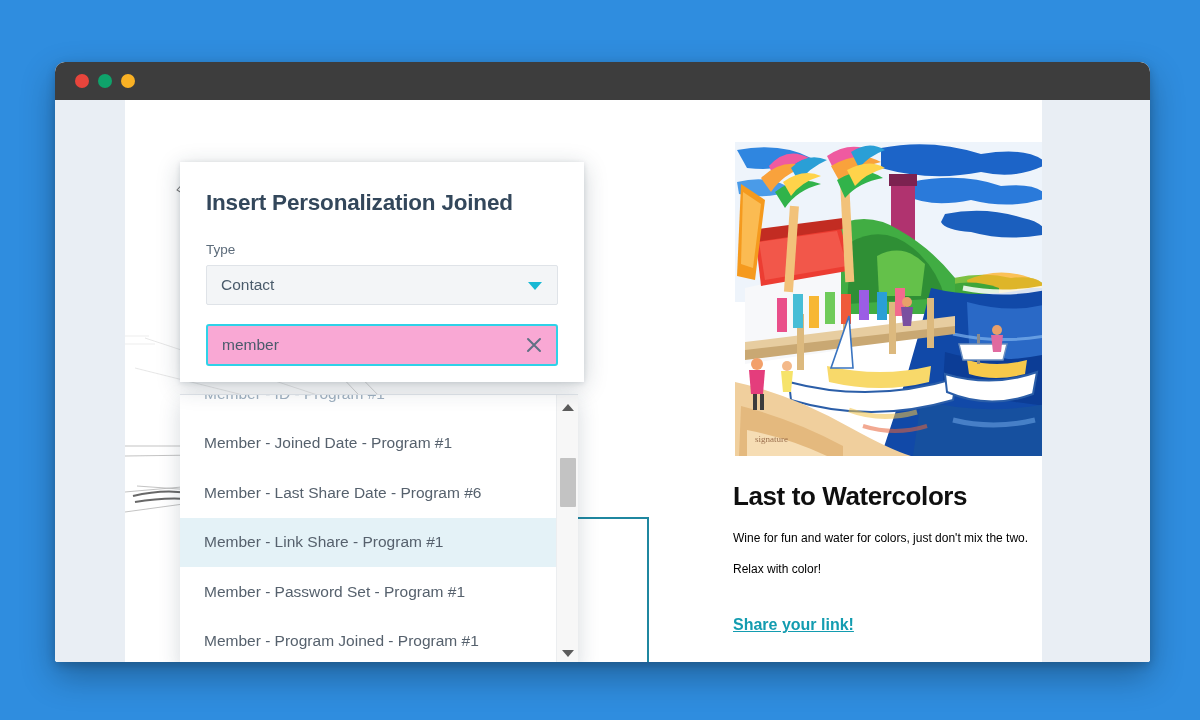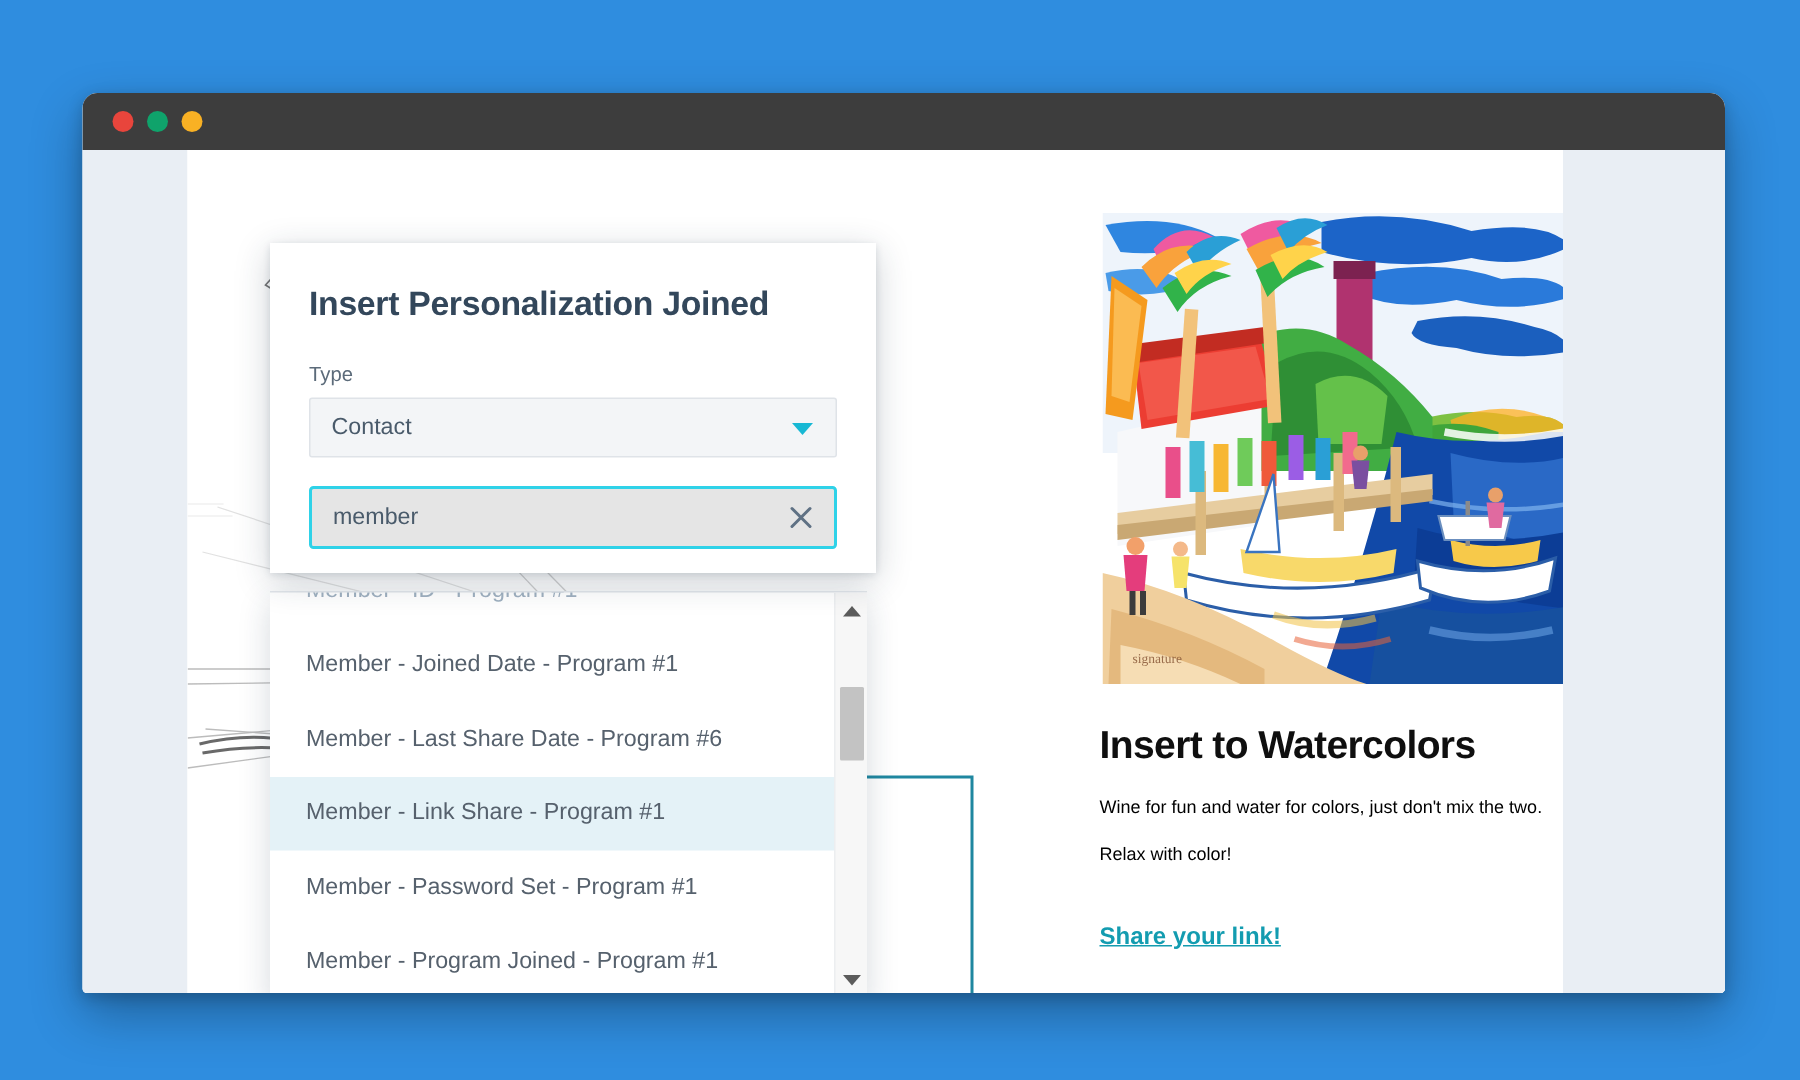--- a/index.html
+++ b/index.html
@@ -184,21 +184,21 @@
     margin-top: -3px;
     width: 0; height: 0;
     border-left: 7px solid transparent;
     border-right: 7px solid transparent;
     border-top: 8px solid #17b8d4;
   }
   .search-box {
     position: relative;
     margin: 19px 26px 16px 26px;
     height: 42px;
-    background: #e5e5e5;
+    background: #f9a8d4;
     border: 2px solid #2fd2e8;
     border-radius: 3px;
     display: flex;
     align-items: center;
     padding: 0 14px;
   }
   .search-value { font-size: 15.5px; color: #4a5b6b; }
   .clear-x {
     position: absolute;
     right: 12px; top: 50%;
@@ -450,21 +450,21 @@
             <g opacity="0.55">
               <path d="M118 272 Q150 284 186 274" stroke="#f2c246" stroke-width="5" fill="none"></path>
               <path d="M132 288 Q164 298 196 288" stroke="#e8643a" stroke-width="4" fill="none"></path>
               <path d="M222 282 Q262 292 304 282" stroke="#6fa7e8" stroke-width="5" fill="none"></path>
             </g>
 
             <text x="24" y="304" font-family="Liberation Serif, serif" font-size="9" fill="#8a5a3a" opacity="0.85">signature</text>
           </g>
         </svg>
 
-        <div class="right-title">Insert to Watercolors</div>
+        <div class="right-title">Last to Watercolors</div>
         <div class="right-body">Wine for fun and water for colors, just don't mix the two. Relax with color!</div>
         <a class="right-link" href="#">Share your link!</a>
       </div>
 
     </div>
 
     <div class="rail-right"></div>
   </div>
 
   <div class="modal">

